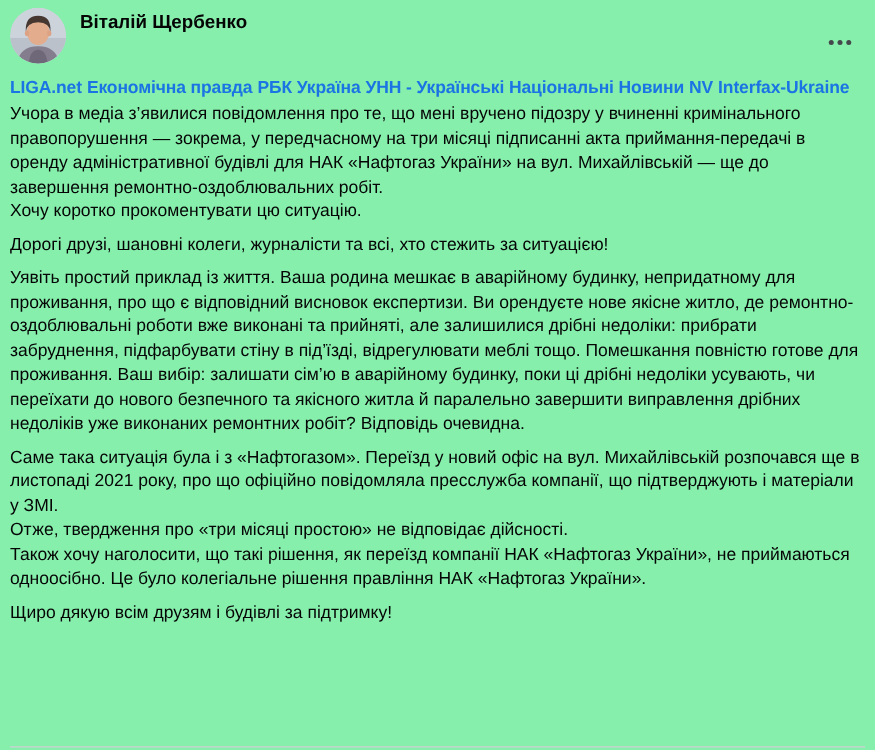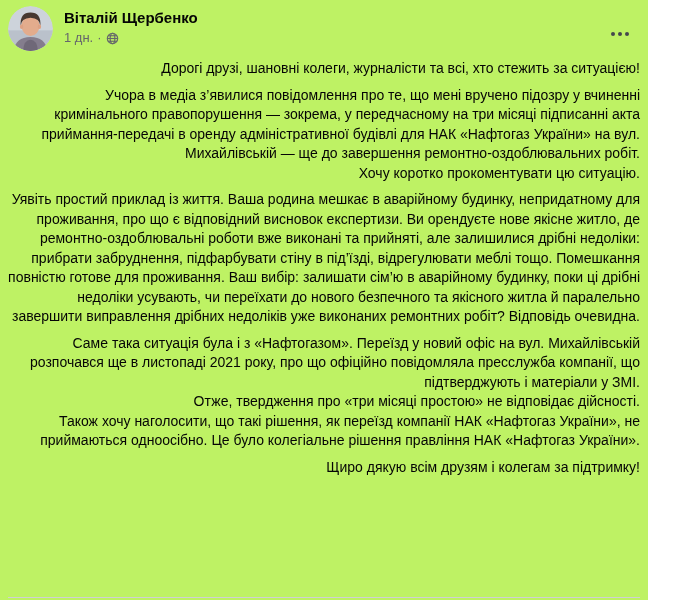--- a/index.html
+++ b/index.html
@@ -1,21 +1,21 @@
 <!DOCTYPE html>
 <html><head>
 <meta charset="utf-8">
 <style>
   html, body { margin: 0; padding: 0; }
   body {
     width: 700px; height: 600px; background: #ffffff; overflow: hidden;
     font-family: "Liberation Sans", sans-serif;
     -webkit-font-smoothing: antialiased;
   }
-  .post { position: relative; box-sizing: border-box; width: 648px; height: 600px; padding: 6px 8px 0 8px; background: #bef264; text-align: right; }
+  .post { position: relative; box-sizing: border-box; width: 700px; height: 600px; padding: 6px 8px 0 8px; background: #86efac; }
 
   
   .header { position: relative; display: flex; align-items: flex-start; margin-bottom: 8px; }
   .avatar { width: 45px; height: 45px; border-radius: 50%; overflow: hidden; flex: 0 0 45px; cursor: pointer; }
   .avatar svg { display: block; }
   .hmeta { margin-left: 11px; padding-top: 2px; }
   .author { font-size: 15px; font-weight: 700; color: #050505; line-height: 19px; cursor: pointer; }
   .meta-row { display: flex; align-items: center; gap: 4px; margin-top: 3px; font-size: 13px; color: #65676B; line-height: 16px; }
   .meta-sep { color: #65676B; }
   .globe { display: inline-flex; }
@@ -56,50 +56,38 @@
           <path d="M16 48 Q17 36 24 36 Q31 36 32 48 Z" fill="#6f6878"></path>
           <ellipse cx="24" cy="21" rx="9.5" ry="11" fill="#e3ac8d"></ellipse>
           <path d="M13.5 21 Q12.5 7 24 7 Q35.5 7 34.5 21 Q34 13 24 12.5 Q14 13 13.5 21 Z" fill="#463831"></path>
           <ellipse cx="14.5" cy="22" rx="1.8" ry="2.6" fill="#dda284"></ellipse>
           <ellipse cx="33.5" cy="22" rx="1.8" ry="2.6" fill="#dda284"></ellipse>
         </g>
       </svg>
     </div>
     <div class="hmeta">
       <div class="author">Віталій Щербенко</div>
-      <div class="meta-row">
-        <span>1 дн.</span>
-        <span class="meta-sep">·</span>
-        <span class="globe">
-          <svg width="13" height="13" viewBox="0 0 16 16" fill="none" stroke="#65676B" stroke-width="1.4">
-            <circle cx="8" cy="8" r="6.4"></circle>
-            <ellipse cx="8" cy="8" rx="2.9" ry="6.4"></ellipse>
-            <line x1="1.6" y1="8" x2="14.4" y2="8"></line>
-            <line x1="2.4" y1="4.6" x2="13.6" y2="4.6"></line>
-            <line x1="2.4" y1="11.4" x2="13.6" y2="11.4"></line>
-          </svg>
-        </span>
-      </div>
     </div>
     <div class="more">
       <span style="display:flex;gap:3px;">
         <span class="d"></span>
           <span class="d"></span>
           <span class="d"></span>
       </span>
     </div>
   </div>
 
+  <div class="mentions"><span class="mention">LIGA.net</span><span class="mention">Економічна правда</span><span class="mention">РБК Україна</span><span class="mention">УНН - Українські Національні Новини</span><span class="mention">NV</span><span class="mention">Interfax-Ukraine</span></div>
 
   <div class="body">
-    <p>Дорогі друзі, шановні колеги, журналісти та всі, хто стежить за ситуацією!</p>
     <p>Учора в медіа з’явилися повідомлення про те, що мені вручено підозру у вчиненні кримінального правопорушення — зокрема, у передчасному на три місяці підписанні акта приймання-передачі в оренду адміністративної будівлі для НАК «Нафтогаз України» на вул. Михайлівській — ще до завершення ремонтно-оздоблювальних робіт.
 Хочу коротко прокоментувати цю ситуацію.</p>
+    <p>Дорогі друзі, шановні колеги, журналісти та всі, хто стежить за ситуацією!</p>
     <p>Уявіть простий приклад із життя. Ваша родина мешкає в аварійному будинку, непридатному для проживання, про що є відповідний висновок експертизи. Ви орендуєте нове якісне житло, де ремонтно-оздоблювальні роботи вже виконані та прийняті, але залишилися дрібні недоліки: прибрати забруднення, підфарбувати стіну в під’їзді, відрегулювати меблі тощо. Помешкання повністю готове для проживання. Ваш вибір: залишати сім’ю в аварійному будинку, поки ці дрібні недоліки усувають, чи переїхати до нового безпечного та якісного житла й паралельно завершити виправлення дрібних недоліків уже виконаних ремонтних робіт? Відповідь очевидна.</p>
     <p>Саме така ситуація була і з «Нафтогазом». Переїзд у новий офіс на вул. Михайлівській розпочався ще в листопаді 2021 року, про що офіційно повідомляла пресслужба компанії, що підтверджують і матеріали у ЗМІ.
 Отже, твердження про «три місяці простою» не відповідає дійсності.
 Також хочу наголосити, що такі рішення, як переїзд компанії НАК «Нафтогаз України», не приймаються одноосібно. Це було колегіальне рішення правління НАК «Нафтогаз України».</p>
-    <p>Щиро дякую всім друзям і колегам за підтримку!</p>
+    <p>Щиро дякую всім друзям і будівлі за підтримку!</p>
   </div>
 
   <div class="divider"></div>
 
 </div>
 
 </body></html>

